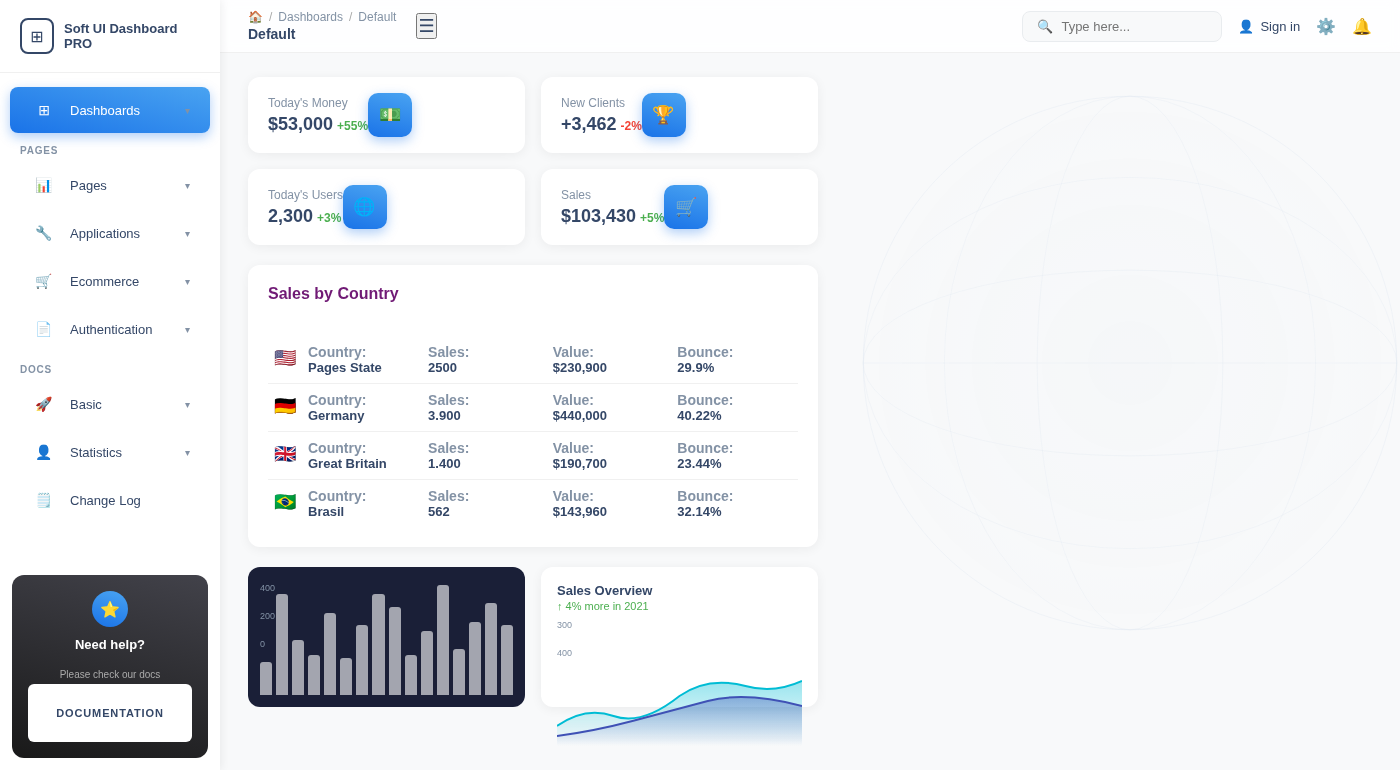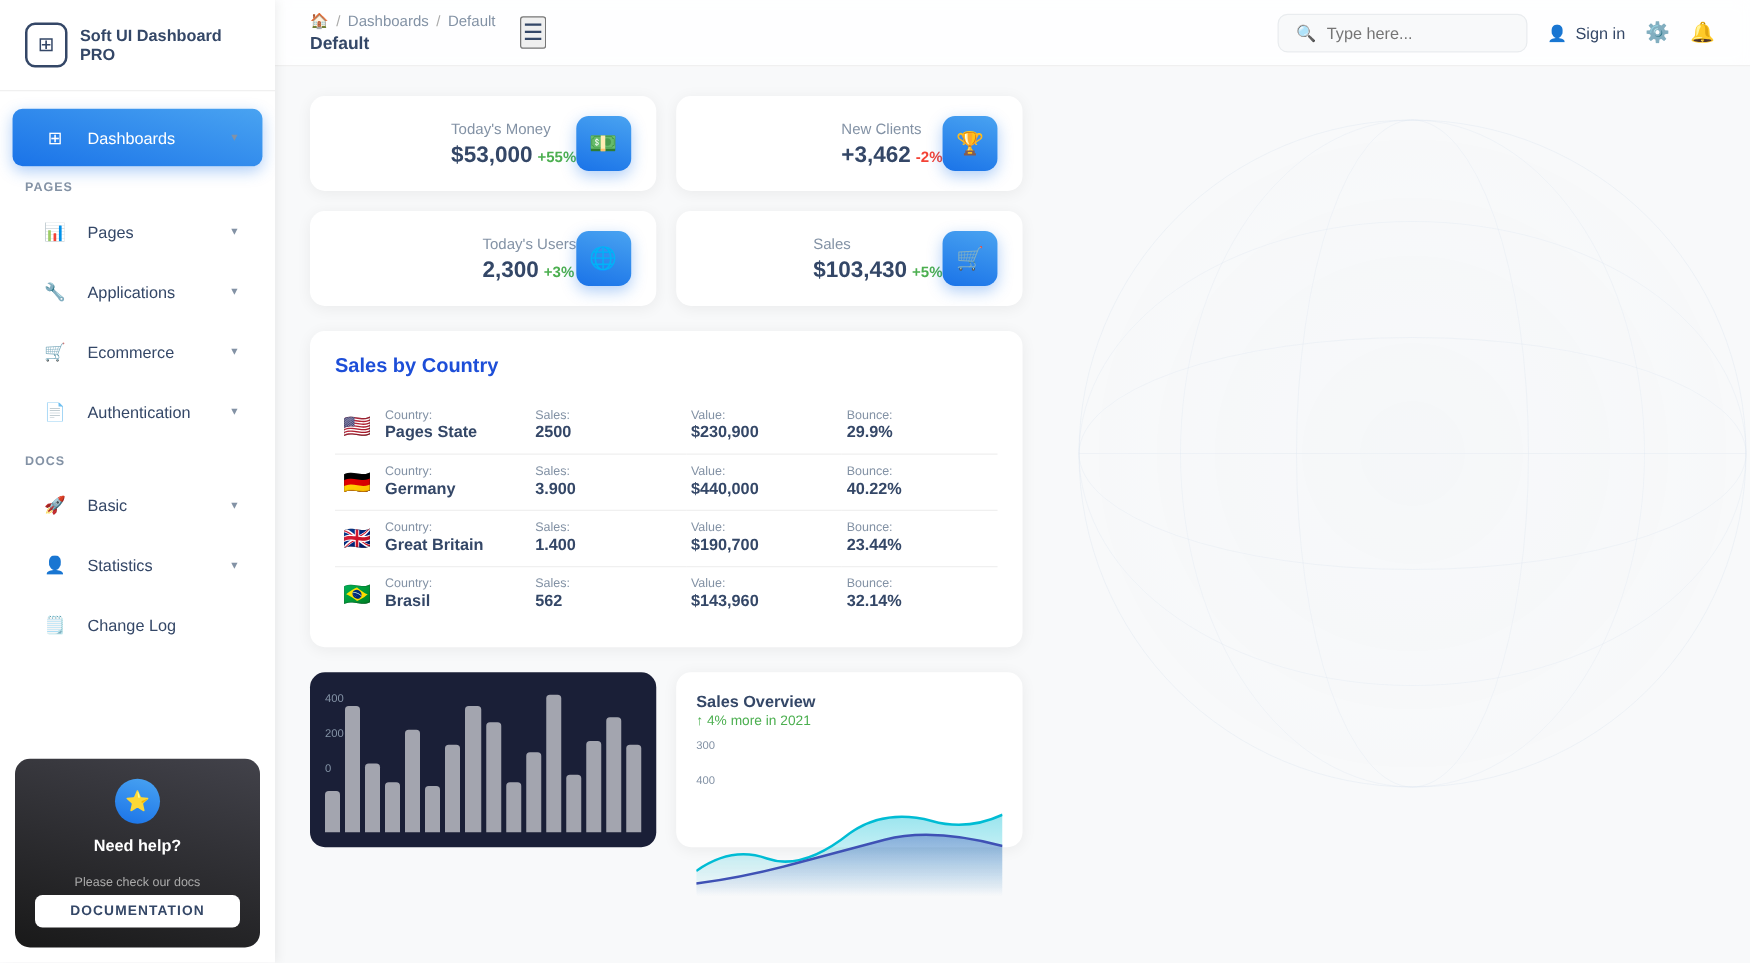--- a/index.html
+++ b/index.html
@@ -86,21 +86,21 @@
       margin: 0 auto 10px;
       font-size: 16px;
     }
     .help-title { font-size: 13px; font-weight: 700; margin-bottom: 17px; }
     .help-subtitle { font-size: 10px; color: #aaa; margin-bottom: 4px; }
     .help-btn {
       background: #fff;
       color: #344767;
       border: none;
       border-radius: 6px;
-      padding: 7px 16px;
+      padding: 23px 16px;
       font-size: 11px;
       font-weight: 700;
       letter-spacing: 0.08em;
       cursor: pointer;
       text-transform: uppercase;
       width: 100%;
     }
 
     
     .main {
@@ -190,21 +190,21 @@
       gap: 16px;
       max-width: 570px;
       margin-bottom: 20px;
     }
     .stat-card {
       background: #fff;
       border-radius: 12px;
       padding: 16px 20px;
       display: flex;
       align-items: center;
-      justify-content: flex-end;
+      justify-content: flex-start;
       box-shadow: 0 2px 12px rgba(0,0,0,0.06);
     }
     .stat-info {}
     .stat-label { font-size: 12px; color: #8392a5; font-weight: 500; margin-bottom: 4px; }
     .stat-value { font-size: 18px; font-weight: 700; color: #344767; }
     .stat-change-pos { color: #4CAF50; font-size: 12px; font-weight: 600; margin-left: 4px; }
     .stat-change-neg { color: #f44336; font-size: 12px; font-weight: 600; margin-left: 4px; }
     .stat-icon-box {
       width: 44px; height: 44px;
       border-radius: 10px;
@@ -231,37 +231,37 @@
       background: #fff;
       border-radius: 12px;
       padding: 20px;
       max-width: 570px;
       box-shadow: 0 2px 12px rgba(0,0,0,0.06);
       margin-bottom: 20px;
     }
     .sales-table-title {
       font-size: 16px;
       font-weight: 700;
-      color: #1d4ed8;
-      margin-bottom: 16px;
+      color: #701a75;
+      margin-bottom: 33px;
     }
     .sales-table { width: 100%; border-collapse: collapse; }
     .sales-table tr { border-bottom: 1px solid #f0f0f0; }
     .sales-table tr:last-child { border-bottom: none; }
     .sales-table td { padding: 8px 4px; vertical-align: top; }
     .col-flag { width: 36px; }
     .flag-circle {
       width: 28px; height: 28px;
       border-radius: 50%;
       overflow: hidden;
       display: flex; align-items: center; justify-content: center;
       font-size: 18px;
     }
     .col-country {}
-    .col-label { font-size: 10px; color: #8392a5; }
+    .col-label { font-size: 14px; color: #8392a5; font-weight: bold; }
     .col-value { font-size: 13px; font-weight: 600; color: #344767; }
     .col-sales, .col-value-col, .col-bounce { min-width: 90px; }
 
     
     .charts-row {
       display: grid;
       grid-template-columns: 1fr 1fr;
       gap: 16px;
       max-width: 570px;
     }

